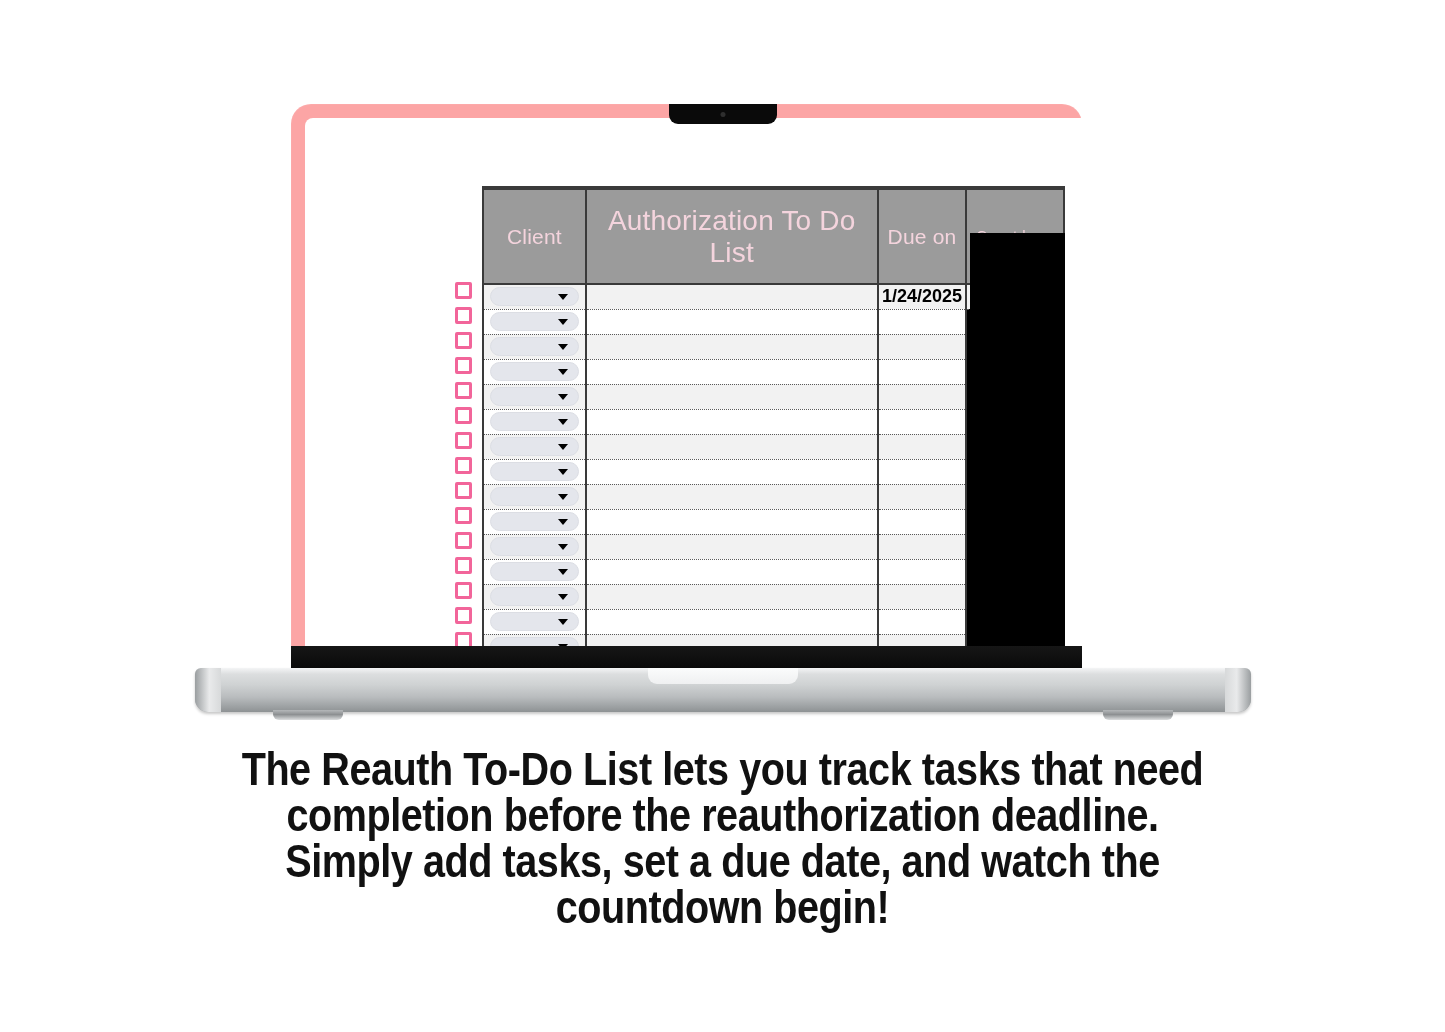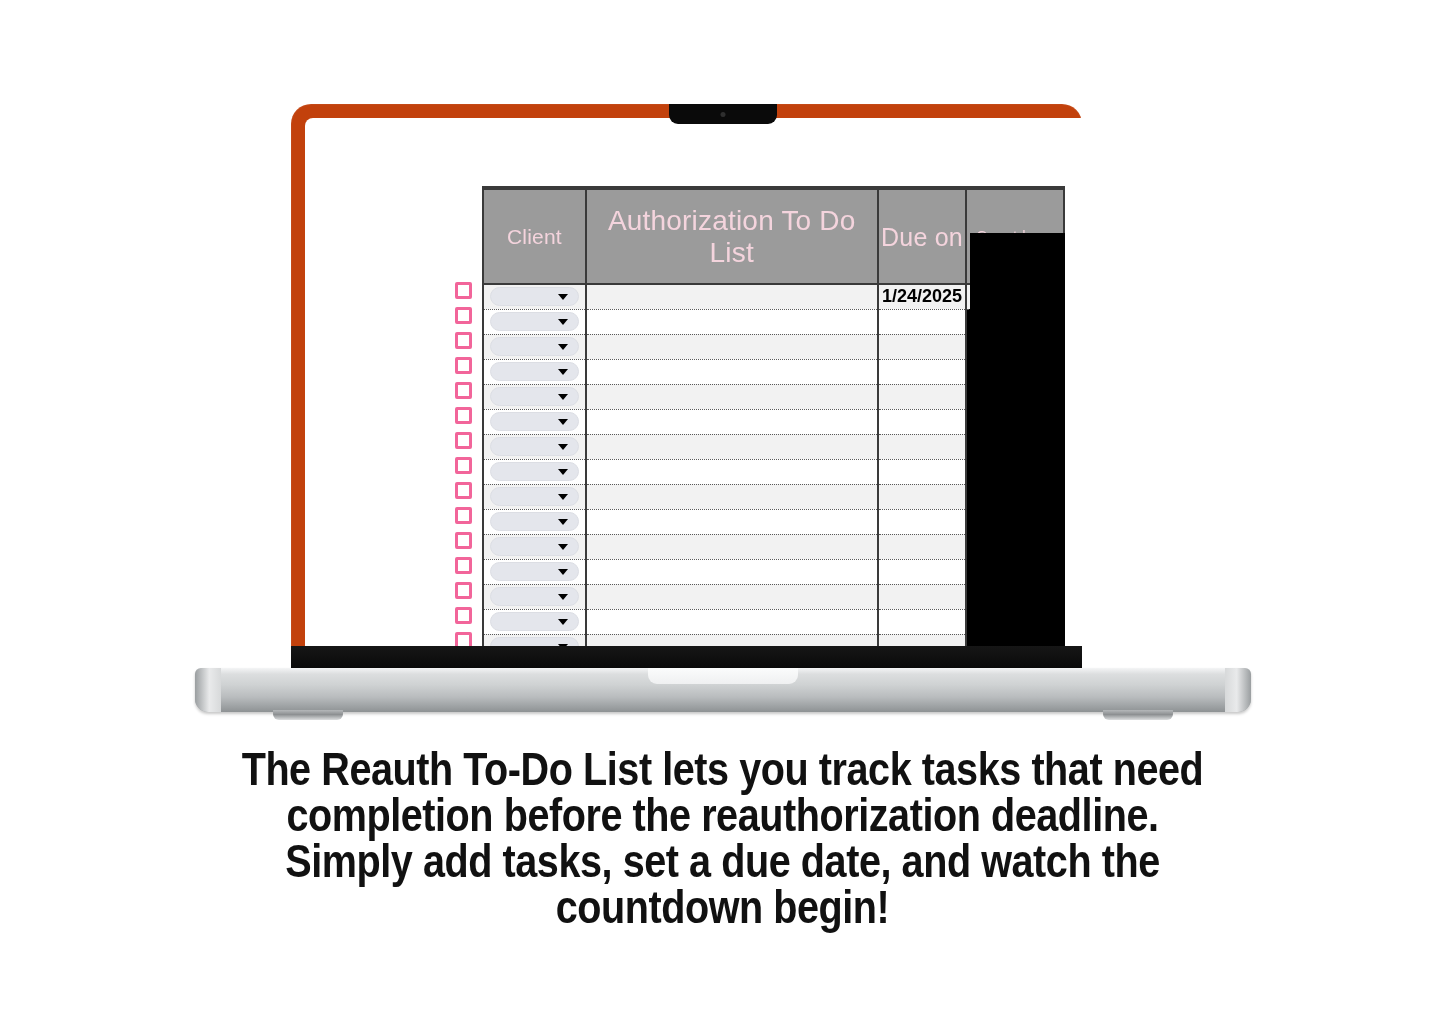--- a/index.html
+++ b/index.html
@@ -21,21 +21,21 @@
     height: 740px;
   }
 
   
   #laptop-lid {
     position: absolute;
     left: 291px;
     top: 104px;
     width: 791px;
     height: 568px;
-    background: #c2410c;
+    background: #fca5a5;
     border-radius: 20px 20px 4px 4px;
     box-shadow: inset 0 0 2px rgba(255,255,255,.18);
   }
   #laptop-lid::after {
     content: "";
     position: absolute;
     left: 0; right: 0; bottom: 0;
     height: 26px;
     background: linear-gradient(180deg,#161616 0%, #0e0e0e 55%, #080808 100%);
     border-radius: 0 0 4px 4px;
@@ -111,21 +111,21 @@
   #todo-table th {
     background: #9b9b9b;
     color: #f4d4dd;
     border: 2px solid #3a3a3a;
     font-weight: 400;
     line-height: 1.12;
     letter-spacing: .2px;
   }
   th.col-client   { width: 102px; font-size: 21px; }
   th.col-task     { width: 290px; font-size: 28px; padding: 4px 10px; }
-  th.col-due      { width: 88px;  font-size: 25px; }
+  th.col-due      { width: 88px;  font-size: 21px; }
   th.col-count    { width: 97px;  font-size: 15px; }
   #todo-table thead tr { height: 95px; }
 
   #todo-table td {
     border-left: 2px solid #3a3a3a;
     border-right: 2px solid #3a3a3a;
     border-bottom: 1px dotted #5a5a5a;
     height: 25px;
     padding: 0;
   }

